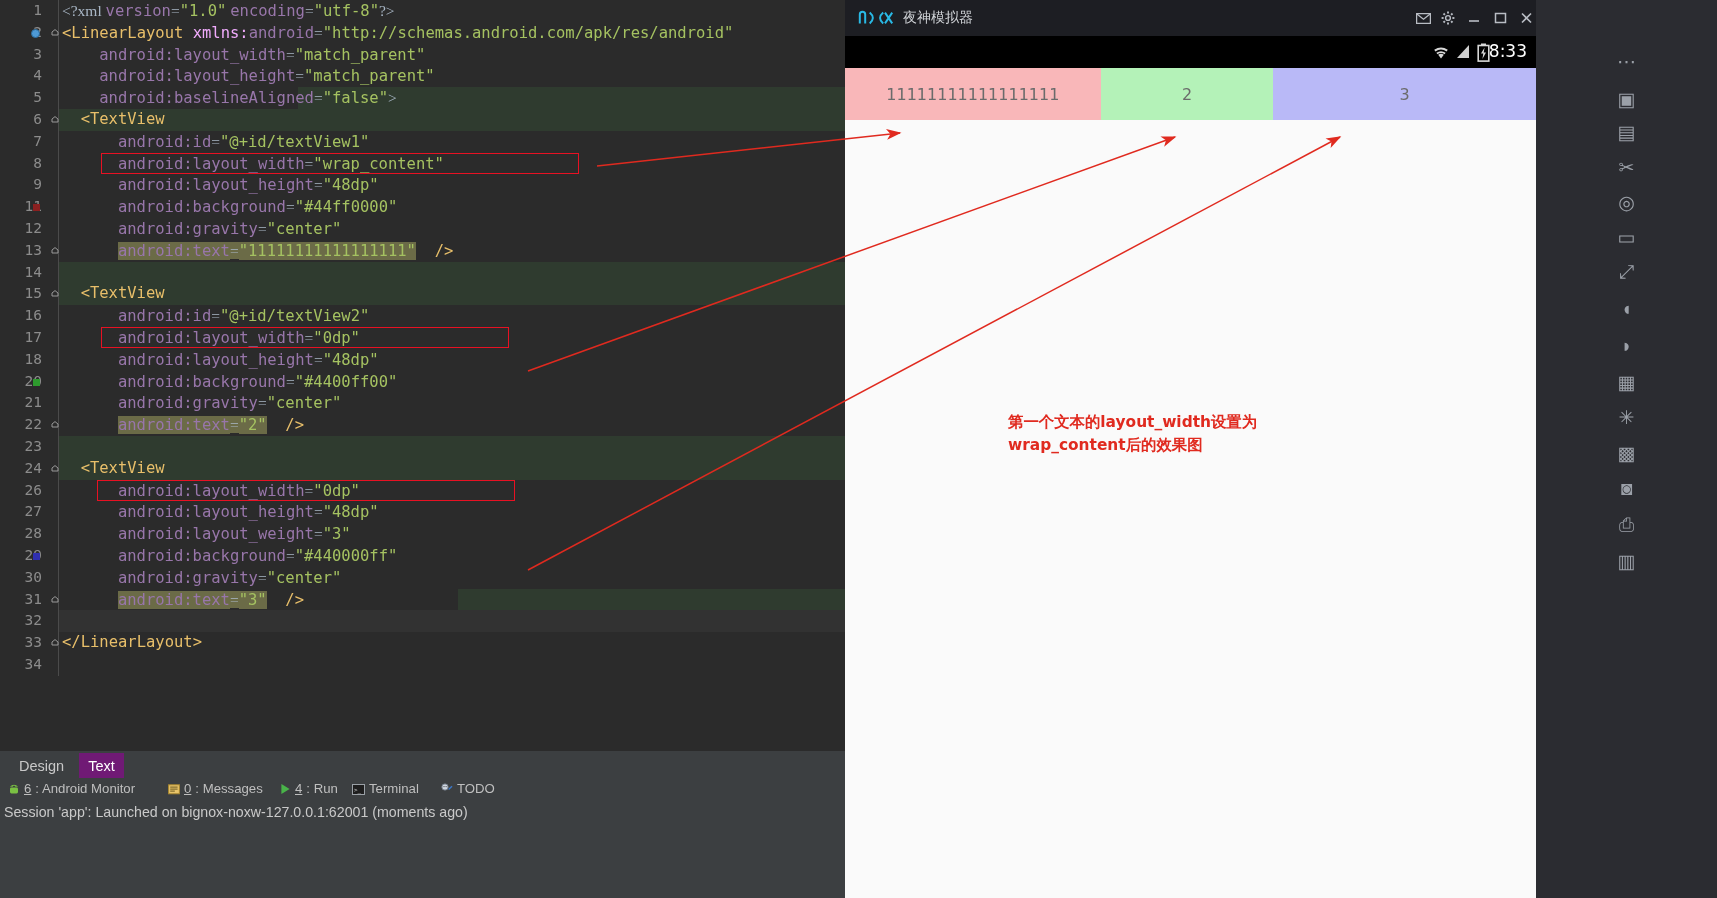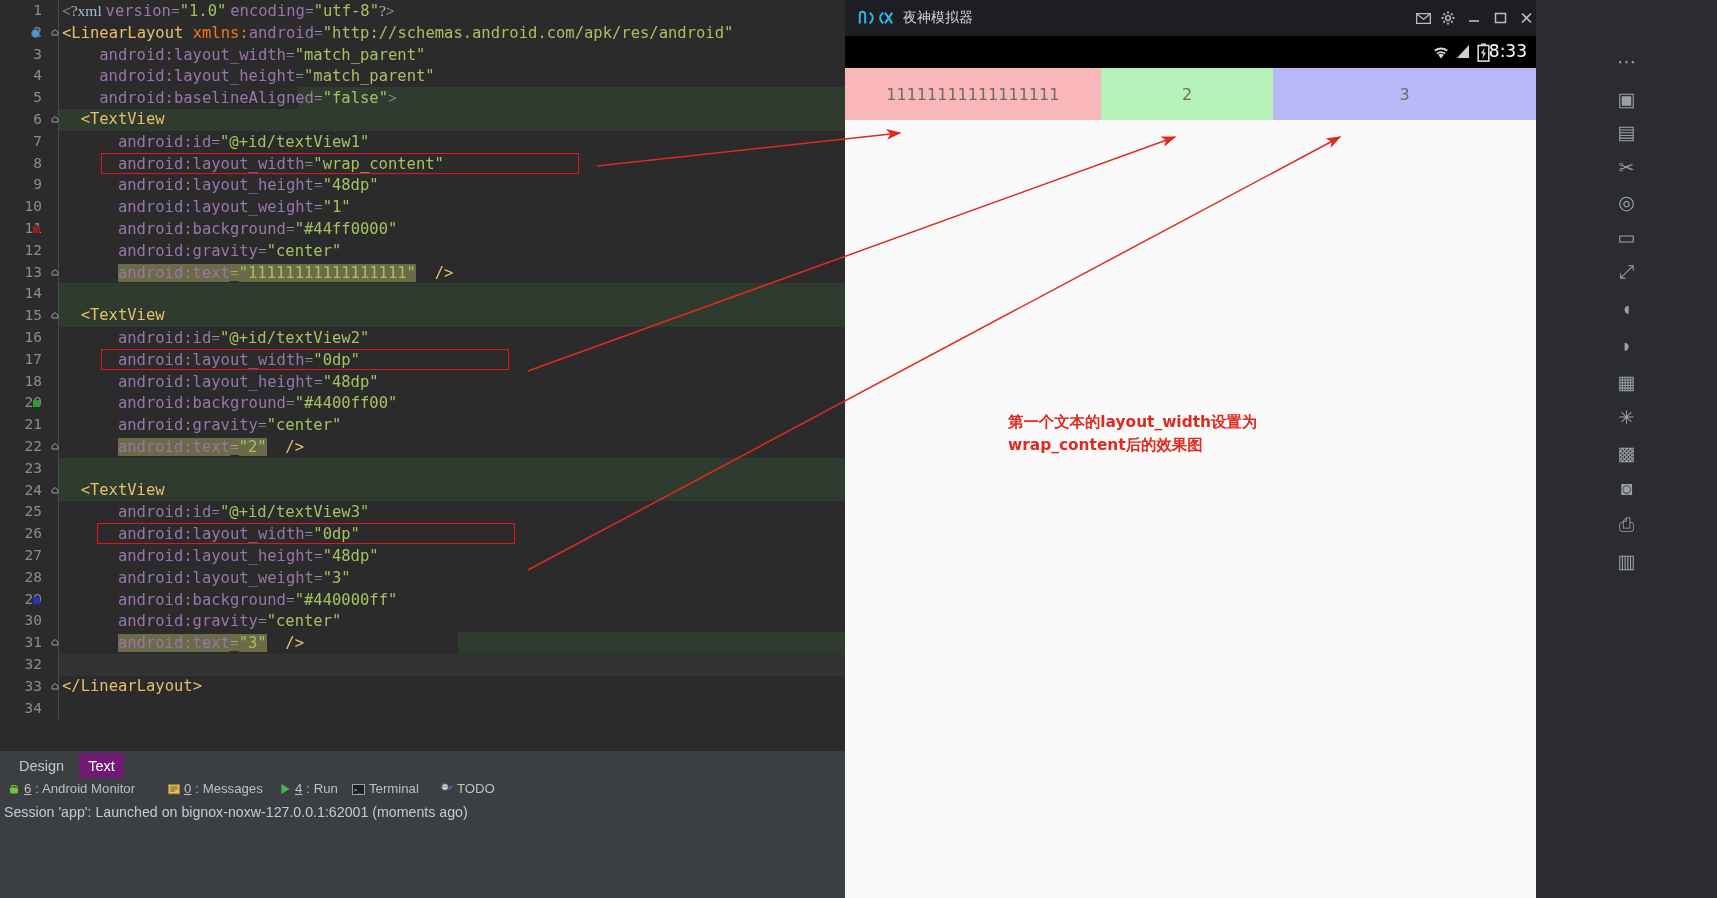--- a/index.html
+++ b/index.html
@@ -42,21 +42,21 @@
     position: absolute; left: 58px; top: 0; height: 100%;
   }
   .band-dark  { background: #323232; }
   .band-green { background: #2f3b2f; }
 
   
   .s-tag   { color: #e8bf6a; }
   .s-attr  { color: #9876aa; }
   .s-val   { color: #a5c261; }
   .s-punct { color: #a9b7c6; font-family: Liberation Serif, serif; }
-  .s-plain { color: #f97316; margin-top: 34px; }
+  .s-plain { color: #f0abfc; margin-top: 34px; }
   .hl-text { background: #6b6b47; }
 
   .redbox {
     position: absolute; border: 1.6px solid #e81123; height: 21px;
     pointer-events: none;
   }
 
   
   .dot { position: absolute; width: 7px; height: 7px; }
 
@@ -167,21 +167,20 @@
           </svg><div class="code-text" style="left: 62px;"><span class="s-tag">&lt;LinearLayout </span><span class="s-plain">xmlns:</span><span class="s-attr">android</span><span class="s-punct">=</span><span class="s-val">"http://schemas.android.com/apk/res/android"</span></div></div>
         <div class="code-row"><div class="gutter">3</div><div class="vline"></div><div class="code-text" style="left: 99.28px;"><span class="s-attr">android:layout_width</span><span class="s-punct">=</span><span class="s-val">"match_parent"</span></div></div>
         <div class="code-row"><div class="gutter">4</div><div class="vline"></div><div class="code-text" style="left: 99.28px;"><span class="s-attr">android:layout_height</span><span class="s-punct">=</span><span class="s-val">"match_parent"</span></div></div>
         <div class="code-row"><div class="band band-green" style="left: 298px; width: 605px;"></div><div class="gutter">5</div><div class="vline"></div><div class="code-text" style="left: 99.28px;"><span class="s-attr">android:baselineAligned</span><span class="s-punct">=</span><span class="s-val">"false"</span><span class="s-punct">&gt;</span></div></div>
         <div class="code-row"><div class="band band-green" style="left: 58px; width: 787px;"></div><div class="gutter">6</div><div class="vline"></div><svg class="fold" viewBox="0 0 8 8">
             <path d="M1 6 L1 3 L4 0.6 L7 3 L7 6 Z" fill="none" stroke="#9a9a9a" stroke-width="1"></path>
           </svg><div class="code-text" style="left: 80.64px;"><span class="s-tag">&lt;TextView</span></div></div>
         <div class="code-row"><div class="gutter">7</div><div class="vline"></div><div class="code-text" style="left: 117.92px;"><span class="s-attr">android:id</span><span class="s-punct">=</span><span class="s-val">"@+id/textView1"</span></div></div>
         <div class="code-row"><div class="gutter">8</div><div class="vline"></div><div class="code-text" style="left: 117.92px;"><span class="s-attr">android:layout_width</span><span class="s-punct">=</span><span class="s-val">"wrap_content"</span></div><div class="redbox" style="left: 101px; width: 478px; top: 0px;"></div></div>
         <div class="code-row"><div class="gutter">9</div><div class="vline"></div><div class="code-text" style="left: 117.92px;"><span class="s-attr">android:layout_height</span><span class="s-punct">=</span><span class="s-val">"48dp"</span></div></div>
-        <div class="code-row"><div class="gutter">10</div><div class="vline"></div><div class="code-text" style="left: 117.92px;"><span class="s-attr">android:layout_weight</span><span class="s-punct">=</span><span class="s-val">"1"</span></div></div>
         <div class="code-row"><div class="gutter">11</div><div class="dot" style="left: 33px; top: 8px; background: rgb(139, 32, 32);"></div><div class="vline"></div><div class="code-text" style="left: 117.92px;"><span class="s-attr">android:background</span><span class="s-punct">=</span><span class="s-val">"#44ff0000"</span></div></div>
         <div class="code-row"><div class="gutter">12</div><div class="vline"></div><div class="code-text" style="left: 117.92px;"><span class="s-attr">android:gravity</span><span class="s-punct">=</span><span class="s-val">"center"</span></div></div>
         <div class="code-row"><div class="gutter">13</div><div class="vline"></div><svg class="fold" viewBox="0 0 8 8">
             <path d="M1 6 L1 3 L4 0.6 L7 3 L7 6 Z" fill="none" stroke="#9a9a9a" stroke-width="1"></path>
           </svg><div class="code-text" style="left: 117.92px;"><span class="s-attr hl-text">android:text</span><span class="s-punct hl-text">=</span><span class="s-val hl-text">"11111111111111111"</span><span class="s-plain">  </span><span class="s-tag">/&gt;</span></div></div>
         <div class="code-row"><div class="band band-green" style="left: 58px; width: 787px;"></div><div class="gutter">14</div><div class="vline"></div><div class="code-text" style="left: 62px;"></div></div>
         <div class="code-row"><div class="band band-green" style="left: 58px; width: 787px;"></div><div class="gutter">15</div><div class="vline"></div><svg class="fold" viewBox="0 0 8 8">
             <path d="M1 6 L1 3 L4 0.6 L7 3 L7 6 Z" fill="none" stroke="#9a9a9a" stroke-width="1"></path>
           </svg><div class="code-text" style="left: 80.64px;"><span class="s-tag">&lt;TextView</span></div></div>
         <div class="code-row"><div class="gutter">16</div><div class="vline"></div><div class="code-text" style="left: 117.92px;"><span class="s-attr">android:id</span><span class="s-punct">=</span><span class="s-val">"@+id/textView2"</span></div></div>
@@ -189,21 +188,20 @@
         <div class="code-row"><div class="gutter">18</div><div class="vline"></div><div class="code-text" style="left: 117.92px;"><span class="s-attr">android:layout_height</span><span class="s-punct">=</span><span class="s-val">"48dp"</span></div></div>
         <div class="code-row"><div class="gutter">20</div><div class="dot" style="left: 33px; top: 8px; background: rgb(46, 155, 46);"></div><div class="vline"></div><div class="code-text" style="left: 117.92px;"><span class="s-attr">android:background</span><span class="s-punct">=</span><span class="s-val">"#4400ff00"</span></div></div>
         <div class="code-row"><div class="gutter">21</div><div class="vline"></div><div class="code-text" style="left: 117.92px;"><span class="s-attr">android:gravity</span><span class="s-punct">=</span><span class="s-val">"center"</span></div></div>
         <div class="code-row"><div class="gutter">22</div><div class="vline"></div><svg class="fold" viewBox="0 0 8 8">
             <path d="M1 6 L1 3 L4 0.6 L7 3 L7 6 Z" fill="none" stroke="#9a9a9a" stroke-width="1"></path>
           </svg><div class="code-text" style="left: 117.92px;"><span class="s-attr hl-text">android:text</span><span class="s-punct hl-text">=</span><span class="s-val hl-text">"2"</span><span class="s-plain">  </span><span class="s-tag">/&gt;</span></div></div>
         <div class="code-row"><div class="band band-green" style="left: 58px; width: 787px;"></div><div class="gutter">23</div><div class="vline"></div><div class="code-text" style="left: 62px;"></div></div>
         <div class="code-row"><div class="band band-green" style="left: 58px; width: 787px;"></div><div class="gutter">24</div><div class="vline"></div><svg class="fold" viewBox="0 0 8 8">
             <path d="M1 6 L1 3 L4 0.6 L7 3 L7 6 Z" fill="none" stroke="#9a9a9a" stroke-width="1"></path>
           </svg><div class="code-text" style="left: 80.64px;"><span class="s-tag">&lt;TextView</span></div></div>
-        <div class="code-row"><div class="gutter">25</div><div class="vline"></div><div class="code-text" style="left: 117.92px;"><span class="s-attr">android:id</span><span class="s-punct">=</span><span class="s-val">"@+id/textView3"</span></div></div>
         <div class="code-row"><div class="gutter">26</div><div class="vline"></div><div class="code-text" style="left: 117.92px;"><span class="s-attr">android:layout_width</span><span class="s-punct">=</span><span class="s-val">"0dp"</span></div><div class="redbox" style="left: 97px; width: 418px; top: 0px;"></div></div>
         <div class="code-row"><div class="gutter">27</div><div class="vline"></div><div class="code-text" style="left: 117.92px;"><span class="s-attr">android:layout_height</span><span class="s-punct">=</span><span class="s-val">"48dp"</span></div></div>
         <div class="code-row"><div class="gutter">28</div><div class="vline"></div><div class="code-text" style="left: 117.92px;"><span class="s-attr">android:layout_weight</span><span class="s-punct">=</span><span class="s-val">"3"</span></div></div>
         <div class="code-row"><div class="gutter">29</div><div class="dot" style="left: 33px; top: 8px; background: rgb(47, 47, 176);"></div><div class="vline"></div><div class="code-text" style="left: 117.92px;"><span class="s-attr">android:background</span><span class="s-punct">=</span><span class="s-val">"#440000ff"</span></div></div>
         <div class="code-row"><div class="gutter">30</div><div class="vline"></div><div class="code-text" style="left: 117.92px;"><span class="s-attr">android:gravity</span><span class="s-punct">=</span><span class="s-val">"center"</span></div></div>
         <div class="code-row"><div class="band band-green" style="left: 458px; width: 387px;"></div><div class="gutter">31</div><div class="vline"></div><svg class="fold" viewBox="0 0 8 8">
             <path d="M1 6 L1 3 L4 0.6 L7 3 L7 6 Z" fill="none" stroke="#9a9a9a" stroke-width="1"></path>
           </svg><div class="code-text" style="left: 117.92px;"><span class="s-attr hl-text">android:text</span><span class="s-punct hl-text">=</span><span class="s-val hl-text">"3"</span><span class="s-plain">  </span><span class="s-tag">/&gt;</span></div></div>
         <div class="code-row"><div class="band band-dark" style="left: 58px; width: 787px;"></div><div class="gutter">32</div><div class="vline"></div><div class="code-text" style="left: 62px;"></div></div>
         <div class="code-row"><div class="gutter">33</div><div class="vline"></div><svg class="fold" viewBox="0 0 8 8">

